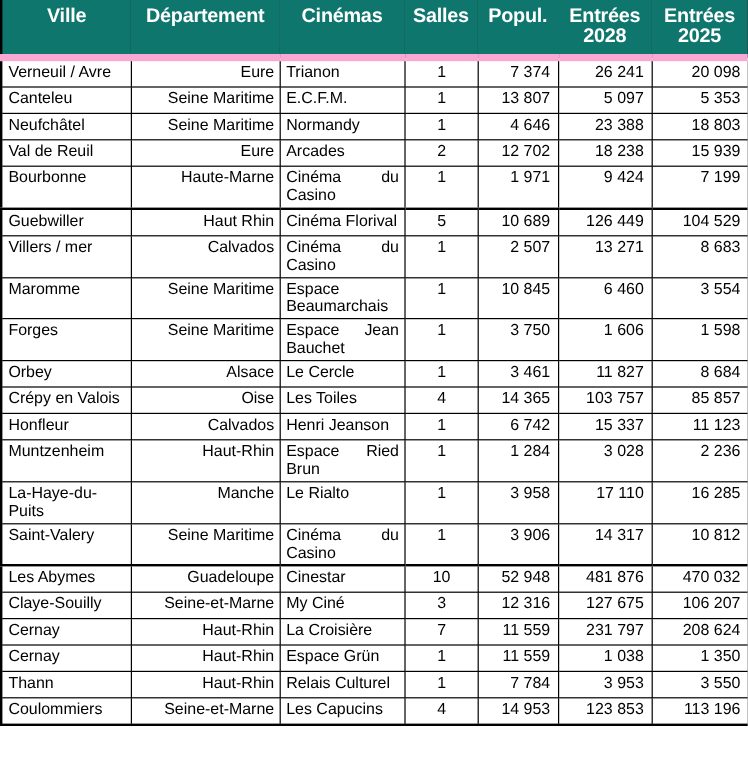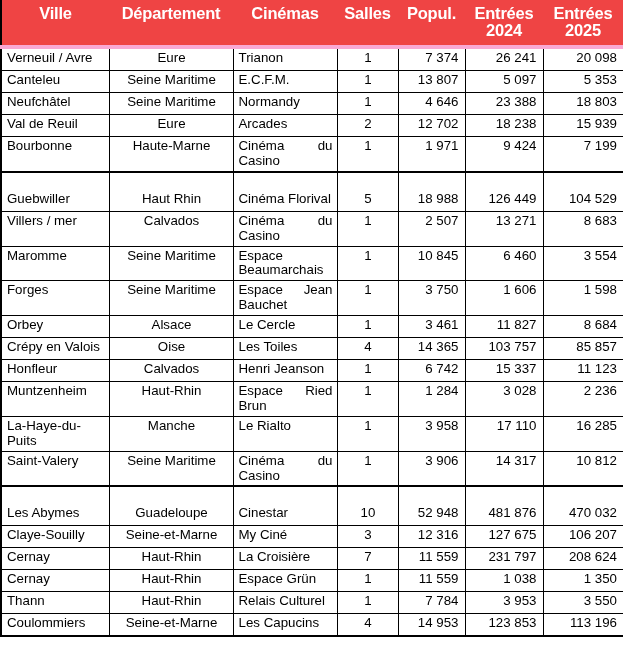--- a/index.html
+++ b/index.html
@@ -32,21 +32,21 @@
   table.cinema-table col.c-salles      { width: 61px;  }
   table.cinema-table col.c-popul       { width: 67px;  }
   table.cinema-table col.c-e2024       { width: 78px;  }
   table.cinema-table col.c-e2025       { width: 81px;  }
 
   thead tr.header-row {
     background: #000000;
     color: #ffffff;
   }
   thead th {
-    background: #ef4444;
+    background: #0f766e;
     color: #ffffff;
     font-weight: bold;
     font-size: 16.5px;
     line-height: 1.06;
     text-align: center;
     vertical-align: top;
     padding: 5px 3px 5px 3px;
     border: none;
     letter-spacing: -0.2px;
   }
@@ -64,36 +64,36 @@
     color: #000;
     height: 17px;
     overflow: hidden;
     word-spacing: normal;
   }
   tbody td:last-child {
     border-right: none;
     margin-left: 37px;
   }
   tbody tr:first-child td {
-    border-top: 4px solid #f9a8d4;
+    border-top: 6px solid #f9a8d4;
   }
   tbody tr.thick-top td {
     border-top: 2px solid #000;
   }
   tbody tr.thick-top td {
-    padding-top: 19px;
+    padding-top: 2px;
   }
 
   td.txt-just {
     text-align: justify;
     text-align-last: left;
     hyphens: none;
   }
   td.txt-left {
-    text-align: center;
+    text-align: right;
   }
   td.num-center {
     text-align: center;
     padding-right: 4px;
   }
   td.num-right {
     text-align: right;
     padding-right: 6px;
   }
 </style>
@@ -113,21 +113,21 @@
     </colgroup>
     <thead>
       <tr class="header-row">
         <th>Ville</th>
         <th>Département</th>
         <th>Cinémas</th>
         <th>Salles</th>
         <th>Popul.</th>
         <th>
           <span>Entrées</span><br>
-          <span>2024</span>
+          <span>2028</span>
         </th>
         <th>
           <span>Entrées</span><br>
           <span>2025</span>
         </th>
       </tr>
     </thead>
     <tbody id="table-body">
         <tr>
           <td class="txt-just">Verneuil / Avre</td>
@@ -172,21 +172,21 @@
           <td class="num-center">1</td>
           <td class="num-right">1 971</td>
           <td class="num-right">9 424</td>
           <td class="num-right">7 199</td>
         </tr>
         <tr class="thick-top">
           <td class="txt-just">Guebwiller</td>
           <td class="txt-left">Haut Rhin</td>
           <td class="txt-just">Cinéma Florival</td>
           <td class="num-center">5</td>
-          <td class="num-right">18 988</td>
+          <td class="num-right">10 689</td>
           <td class="num-right">126 449</td>
           <td class="num-right">104 529</td>
         </tr>
         <tr>
           <td class="txt-just">Villers / mer</td>
           <td class="txt-left">Calvados</td>
           <td class="txt-just">Cinéma du Casino</td>
           <td class="num-center">1</td>
           <td class="num-right">2 507</td>
           <td class="num-right">13 271</td>

